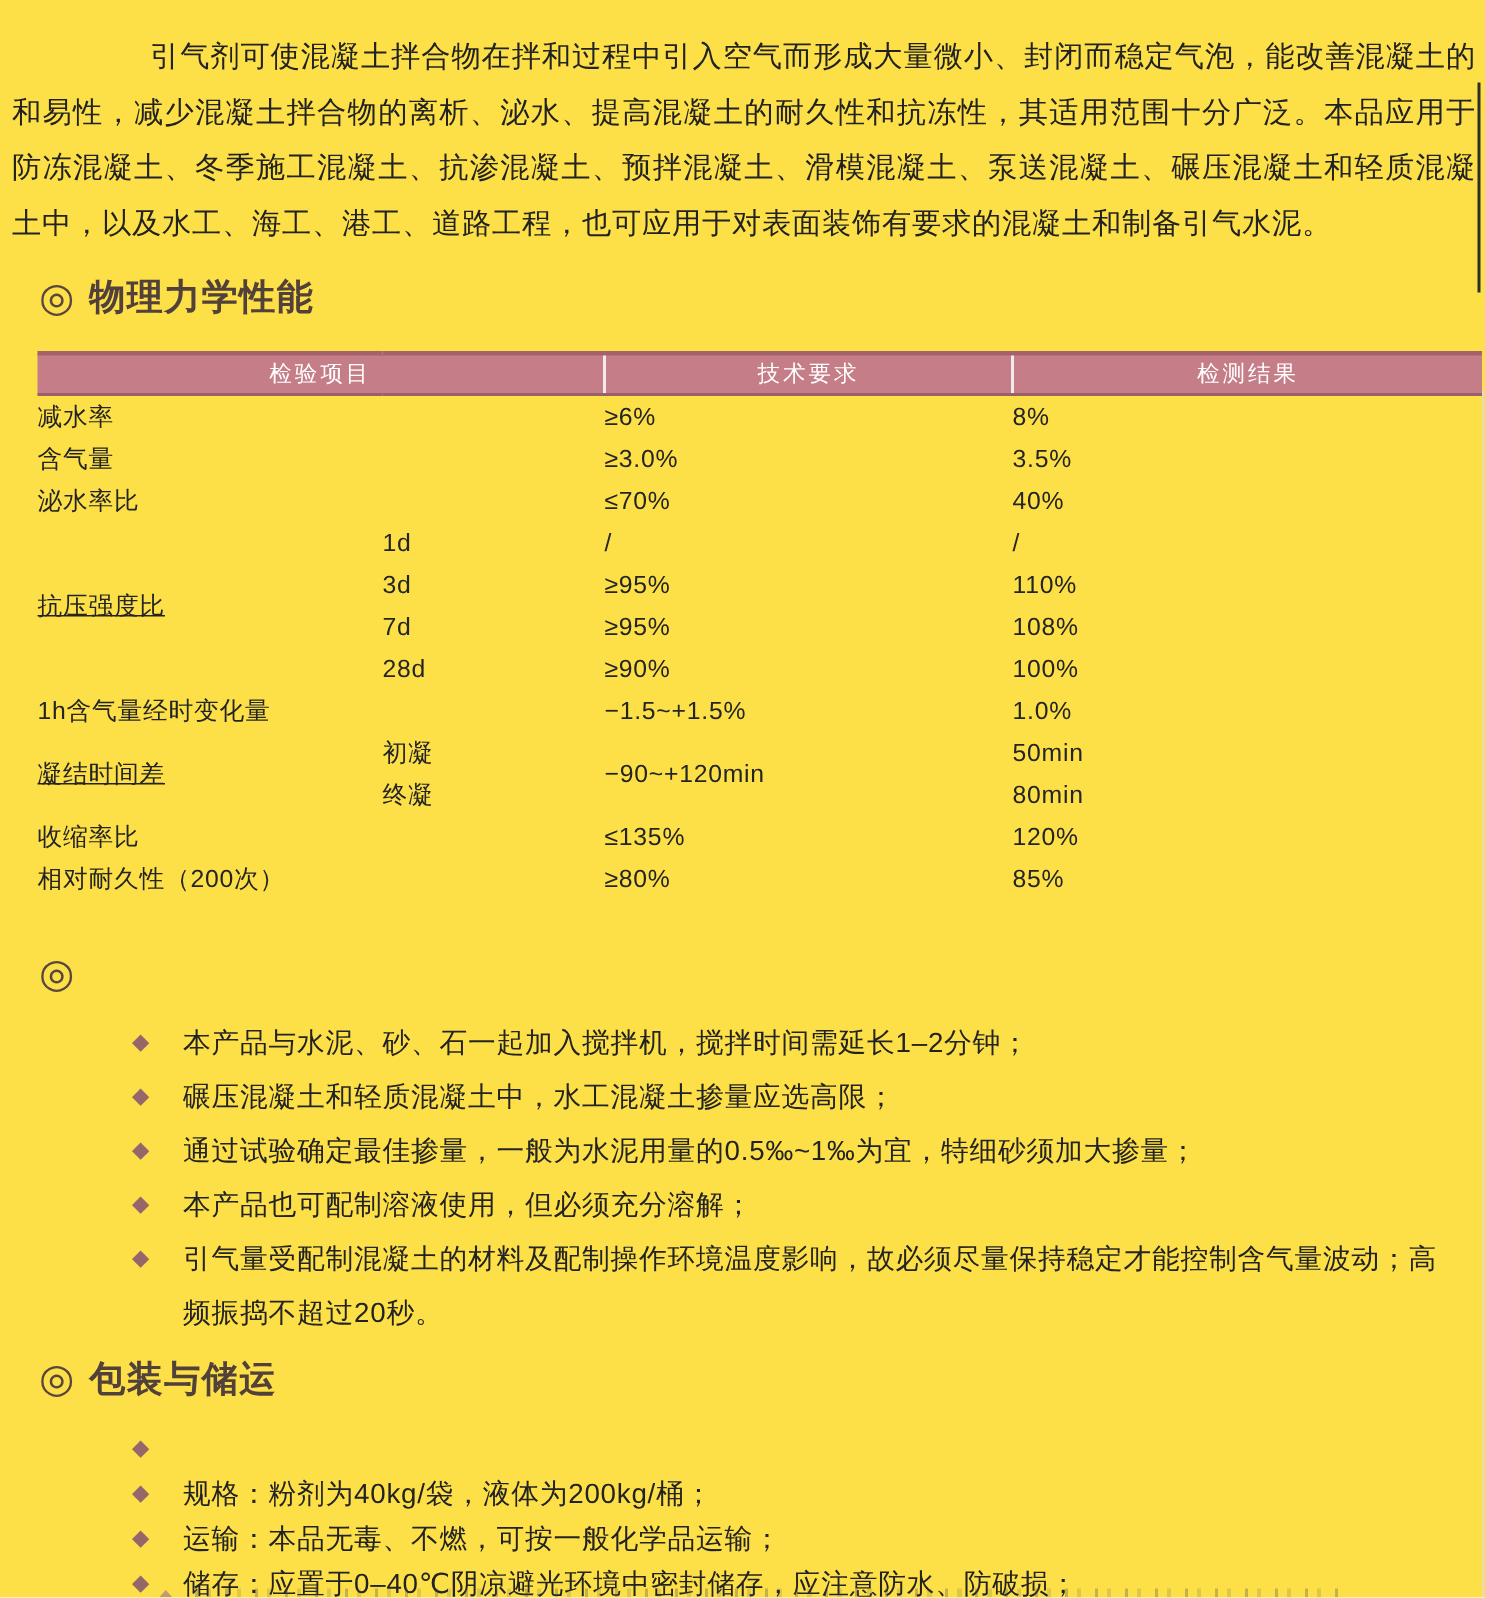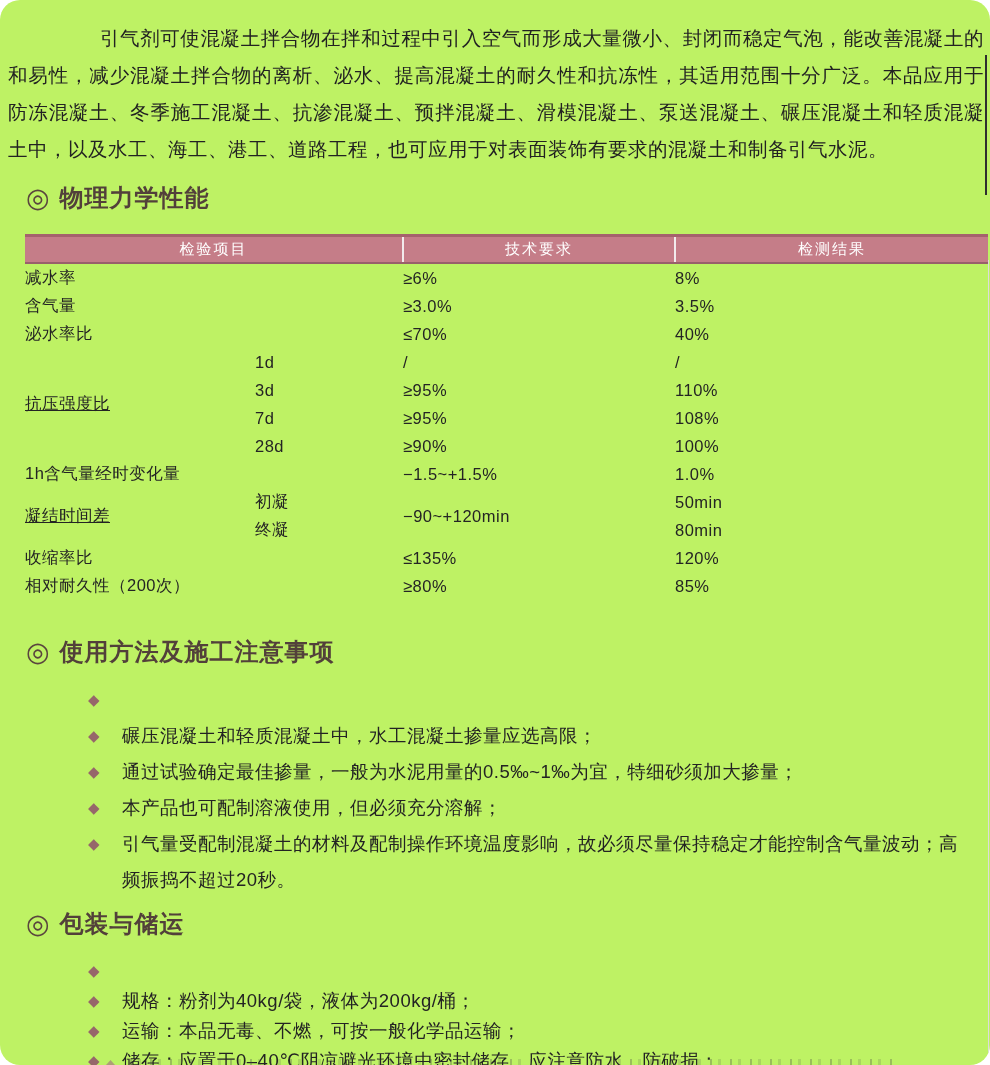--- a/index.html
+++ b/index.html
@@ -1,23 +1,22 @@
 <!DOCTYPE html>
 <html><head>
 <meta charset="utf-8">
 <style>
   html,body { margin:0; padding:0; background:#ffffff; }
   .page {
     position:relative;
     width:990px; height:1065px;
-    background:#bef264;
+    background:#fde047;
     overflow:hidden;
     font-family:"Liberation Sans","DejaVu Sans",sans-serif;
     color:#1f1f1f;
-    border-radius:20px;
   }
 
   
   .intro {
     margin:20px 6px 0 8px;
     font-size:19.5px;
     line-height:37px;
     letter-spacing:0.5px;
     text-indent:92px;
     text-align:justify;
@@ -205,26 +204,26 @@
       <tr>
         <td colspan="2">相对耐久性（200次）</td>
         <td>≥80%</td>
         <td>85%</td>
       </tr>
     </tbody>
   </table>
 
   <div class="section-heading h-usage">
     <span class="marker">◎</span>
-    <span>使用方法及施工注意事项</span>
   </div>
 
   <div class="bullet-list usage-list">
     <div class="bullet-item">
       <span class="diamond">◆</span>
+      <span>本产品与水泥、砂、石一起加入搅拌机，搅拌时间需延长1–2分钟；</span>
     </div>
     <div class="bullet-item">
       <span class="diamond">◆</span>
       <span>碾压混凝土和轻质混凝土中，水工混凝土掺量应选高限；</span>
     </div>
     <div class="bullet-item">
       <span class="diamond">◆</span>
       <span>通过试验确定最佳掺量，一般为水泥用量的0.5‰~1‰为宜，特细砂须加大掺量；</span>
     </div>
     <div class="bullet-item">

